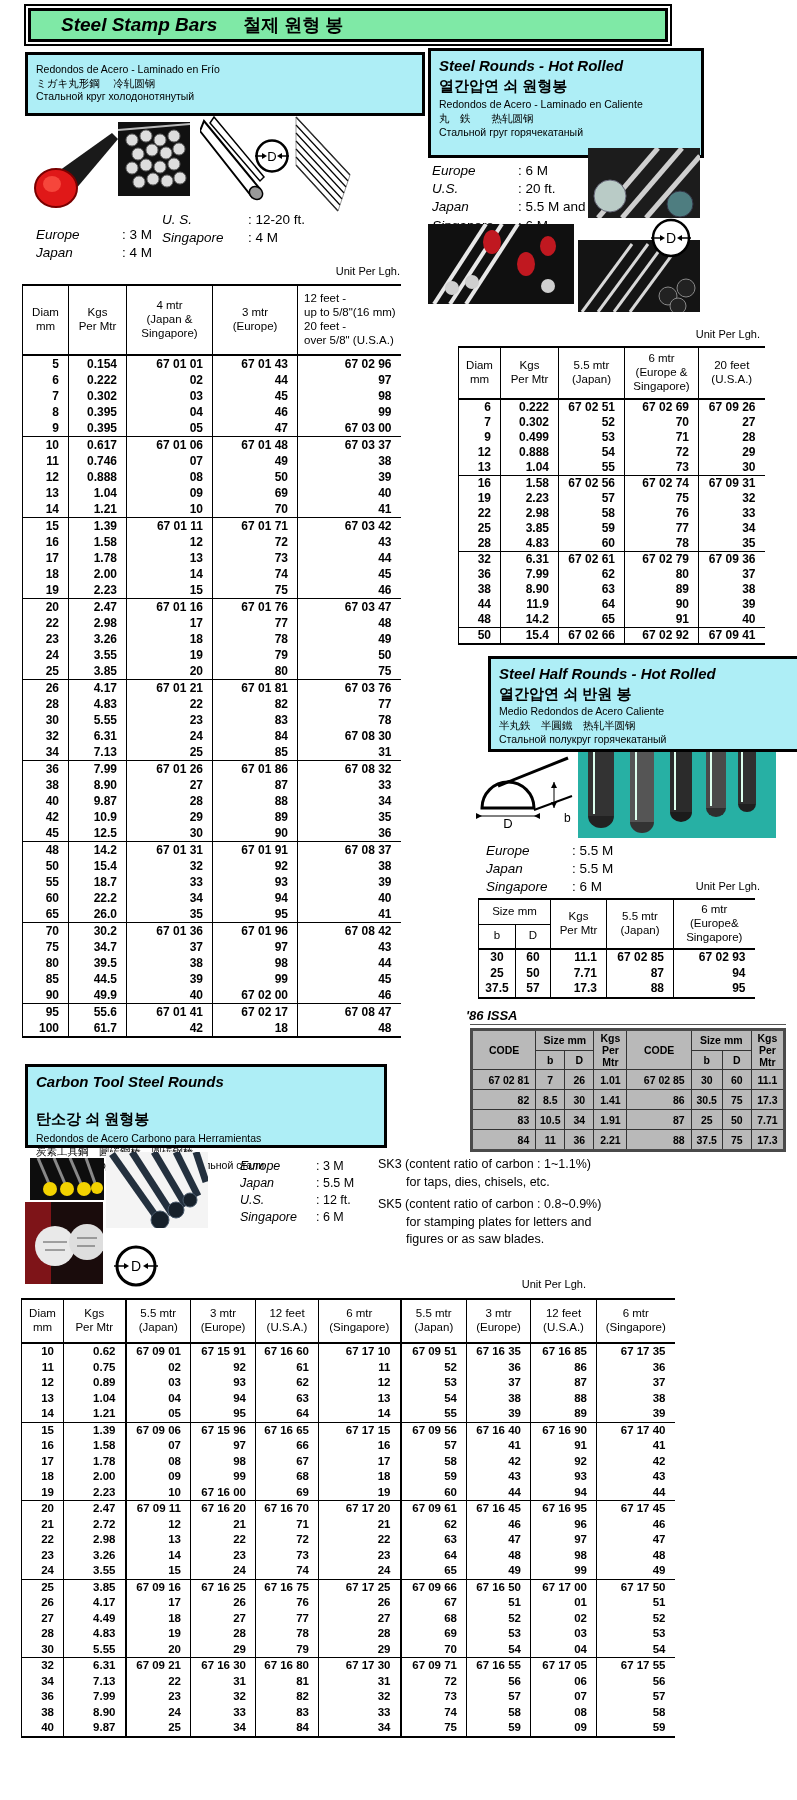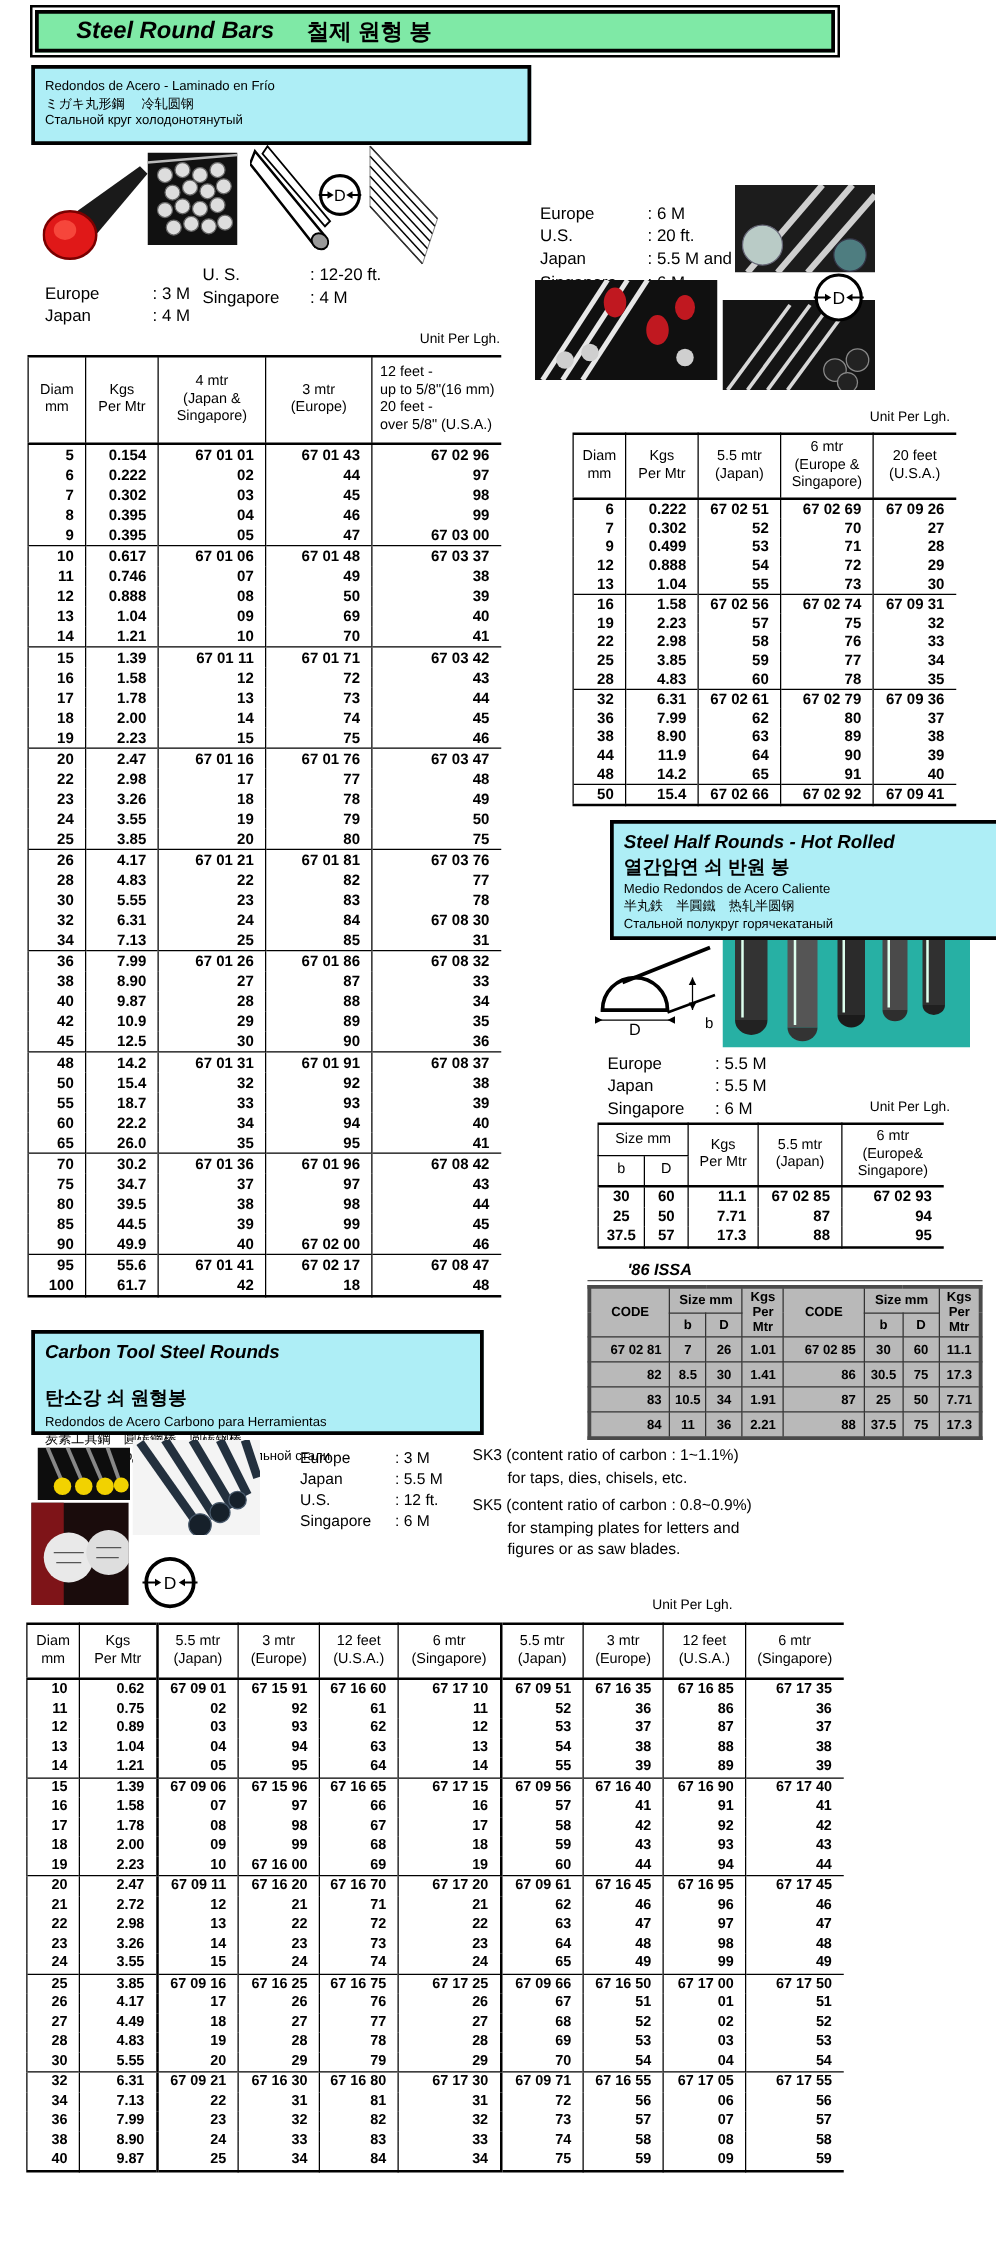--- a/index.html
+++ b/index.html
@@ -23,21 +23,21 @@
   .bx-kr { font-size:15px; font-weight:bold; line-height:1.3; }
   .bx-sm { font-size:10.5px; line-height:1.3; }
   .cold-box { left:25px; top:52px; width:400px; height:64px; display:flex; gap:10px; }
   .hot-box  { left:428px; top:48px; width:276px; height:110px; }
   .half-box { left:455px; top:656px; width:322px; height:96px;margin-left:33px; }
   .carbon-box { left:25px; top:1064px; width:362px; height:84px; }
   .carbon-box .bx-title { display:flex; gap:18px; align-items:baseline;flex-direction:column; }
   
   .lens { position:absolute; font-size:13.5px; line-height:1.35; }
   .len-line { display:flex; }
-  .len-label { width:86px; }
+  .len-label { width:86px;font-style:italic; }
   .lens-sm { font-size:12.5px; }
   .lens-sm .len-label { width:76px; }
   
   .unit { position:absolute; font-size:11px; text-align:right; }
   
   table.dt { position:absolute; border-collapse:collapse; table-layout:fixed; border-top:2px solid #000; }
   .dt thead tr { border-bottom:2px solid #000; }
   .dt tbody { border-bottom:2px solid #000; }
   .dt tbody tr.gs { border-top:1.5px solid #000; }
   .dt th, .dt td { border-left:1px solid #000; }
@@ -65,53 +65,60 @@
   
   .skt { left:21px; top:1298px; width:653px; }
   .skt thead tr:first-child { height:25px; border-bottom:1.5px solid #000; }
   .skt thead tr:last-child { height:44px; border-bottom:2px solid #000; }
   .skt th.kind { font-size:12px; }
   .skt th.skhead { font-weight:bold; font-size:13px; text-align:left; padding-left:14px; }
   .skt td { height:15.5px; line-height:15.5px; font-size:11.5px; }
   .skt .thick-l, .skt th.thick-l { border-left:2px solid #000; }
   
   .issa-wrap { position:absolute; left:470px; top:1028px; width:316px; }
-  .issa-label { position:absolute; left:502px; top:1008px; font-size:13px; font-style:italic; font-weight:bold; }
+  .issa-label { position:absolute; left:466px; top:1008px; font-size:13px; font-style:italic; font-weight:bold; }
   .issa-rule { position:absolute; left:470px; top:1024px; width:316px; border-top:1.5px solid #555; }
   table.issa-t {
     border-collapse:collapse; table-layout:fixed; width:316px;
     background:#b9b9b9; border:3px solid #4a4a4a;
   }
   .issa-t th, .issa-t td { border:1px solid #333; font-size:10.5px; padding:1px 3px; text-align:center; }
   .issa-t th { font-weight:bold; white-space:pre-line; line-height:1.15; }
   .issa-t td { font-weight:bold; height:17px; }
   .issa-t td.code { text-align:right; padding-right:6px; }
   
   .ph { position:absolute; }
   .sk-note { position:absolute; font-size:12.5px; line-height:1.4; }
   .sk-note .ind { padding-left:28px; }
 </style>
 </head>
 <body>
 
 <div class="page">
 
   <div class="banner">
-    <span class="en">Steel Round Bars</span>
+    <span class="en">Steel Stamp Bars</span>
     <span class="kr">철제 원형 봉</span>
   </div>
 
   <div class="databox cold-box">
     <div style="width:185px; padding-top:2px;">
       <div class="bx-sm">Redondos de Acero - Laminado en Frío</div>
       <div class="bx-sm">ミガキ丸形鋼　 冷轧圆钢</div>
       <div class="bx-sm">Стальной круг холодонотянутый</div>
     </div>
   </div>
 
+  <div class="databox hot-box">
+    <div class="bx-title">Steel Rounds - Hot Rolled</div>
+    <div class="bx-kr">열간압연 쇠 원형봉</div>
+    <div class="bx-sm" style="margin-top:3px;">Redondos de Acero - Laminado en Caliente</div>
+    <div class="bx-sm">丸　鉄　　热轧圆钢</div>
+    <div class="bx-sm">Стальной груг горячекатаный</div>
+  </div>
 
   <svg class="ph" style="left:34px; top:125px;" width="85" height="85" viewBox="0 0 85 85">
     <polygon points="8,58 78,8 84,14 30,78" fill="#1a1a1a"></polygon>
     <ellipse cx="22" cy="63" rx="21" ry="19" fill="#e01818" stroke="#7a0000" stroke-width="2"></ellipse>
     <ellipse cx="18" cy="59" rx="9" ry="8" fill="#ff5a4a" opacity="0.7"></ellipse>
   </svg>
   <svg class="ph" style="left:118px; top:122px;" width="72" height="74" viewBox="0 0 72 74">
     <rect width="72" height="74" fill="#111"></rect>
     <g fill="#ddd" stroke="#666">
       <circle cx="14" cy="18" r="6"></circle>

